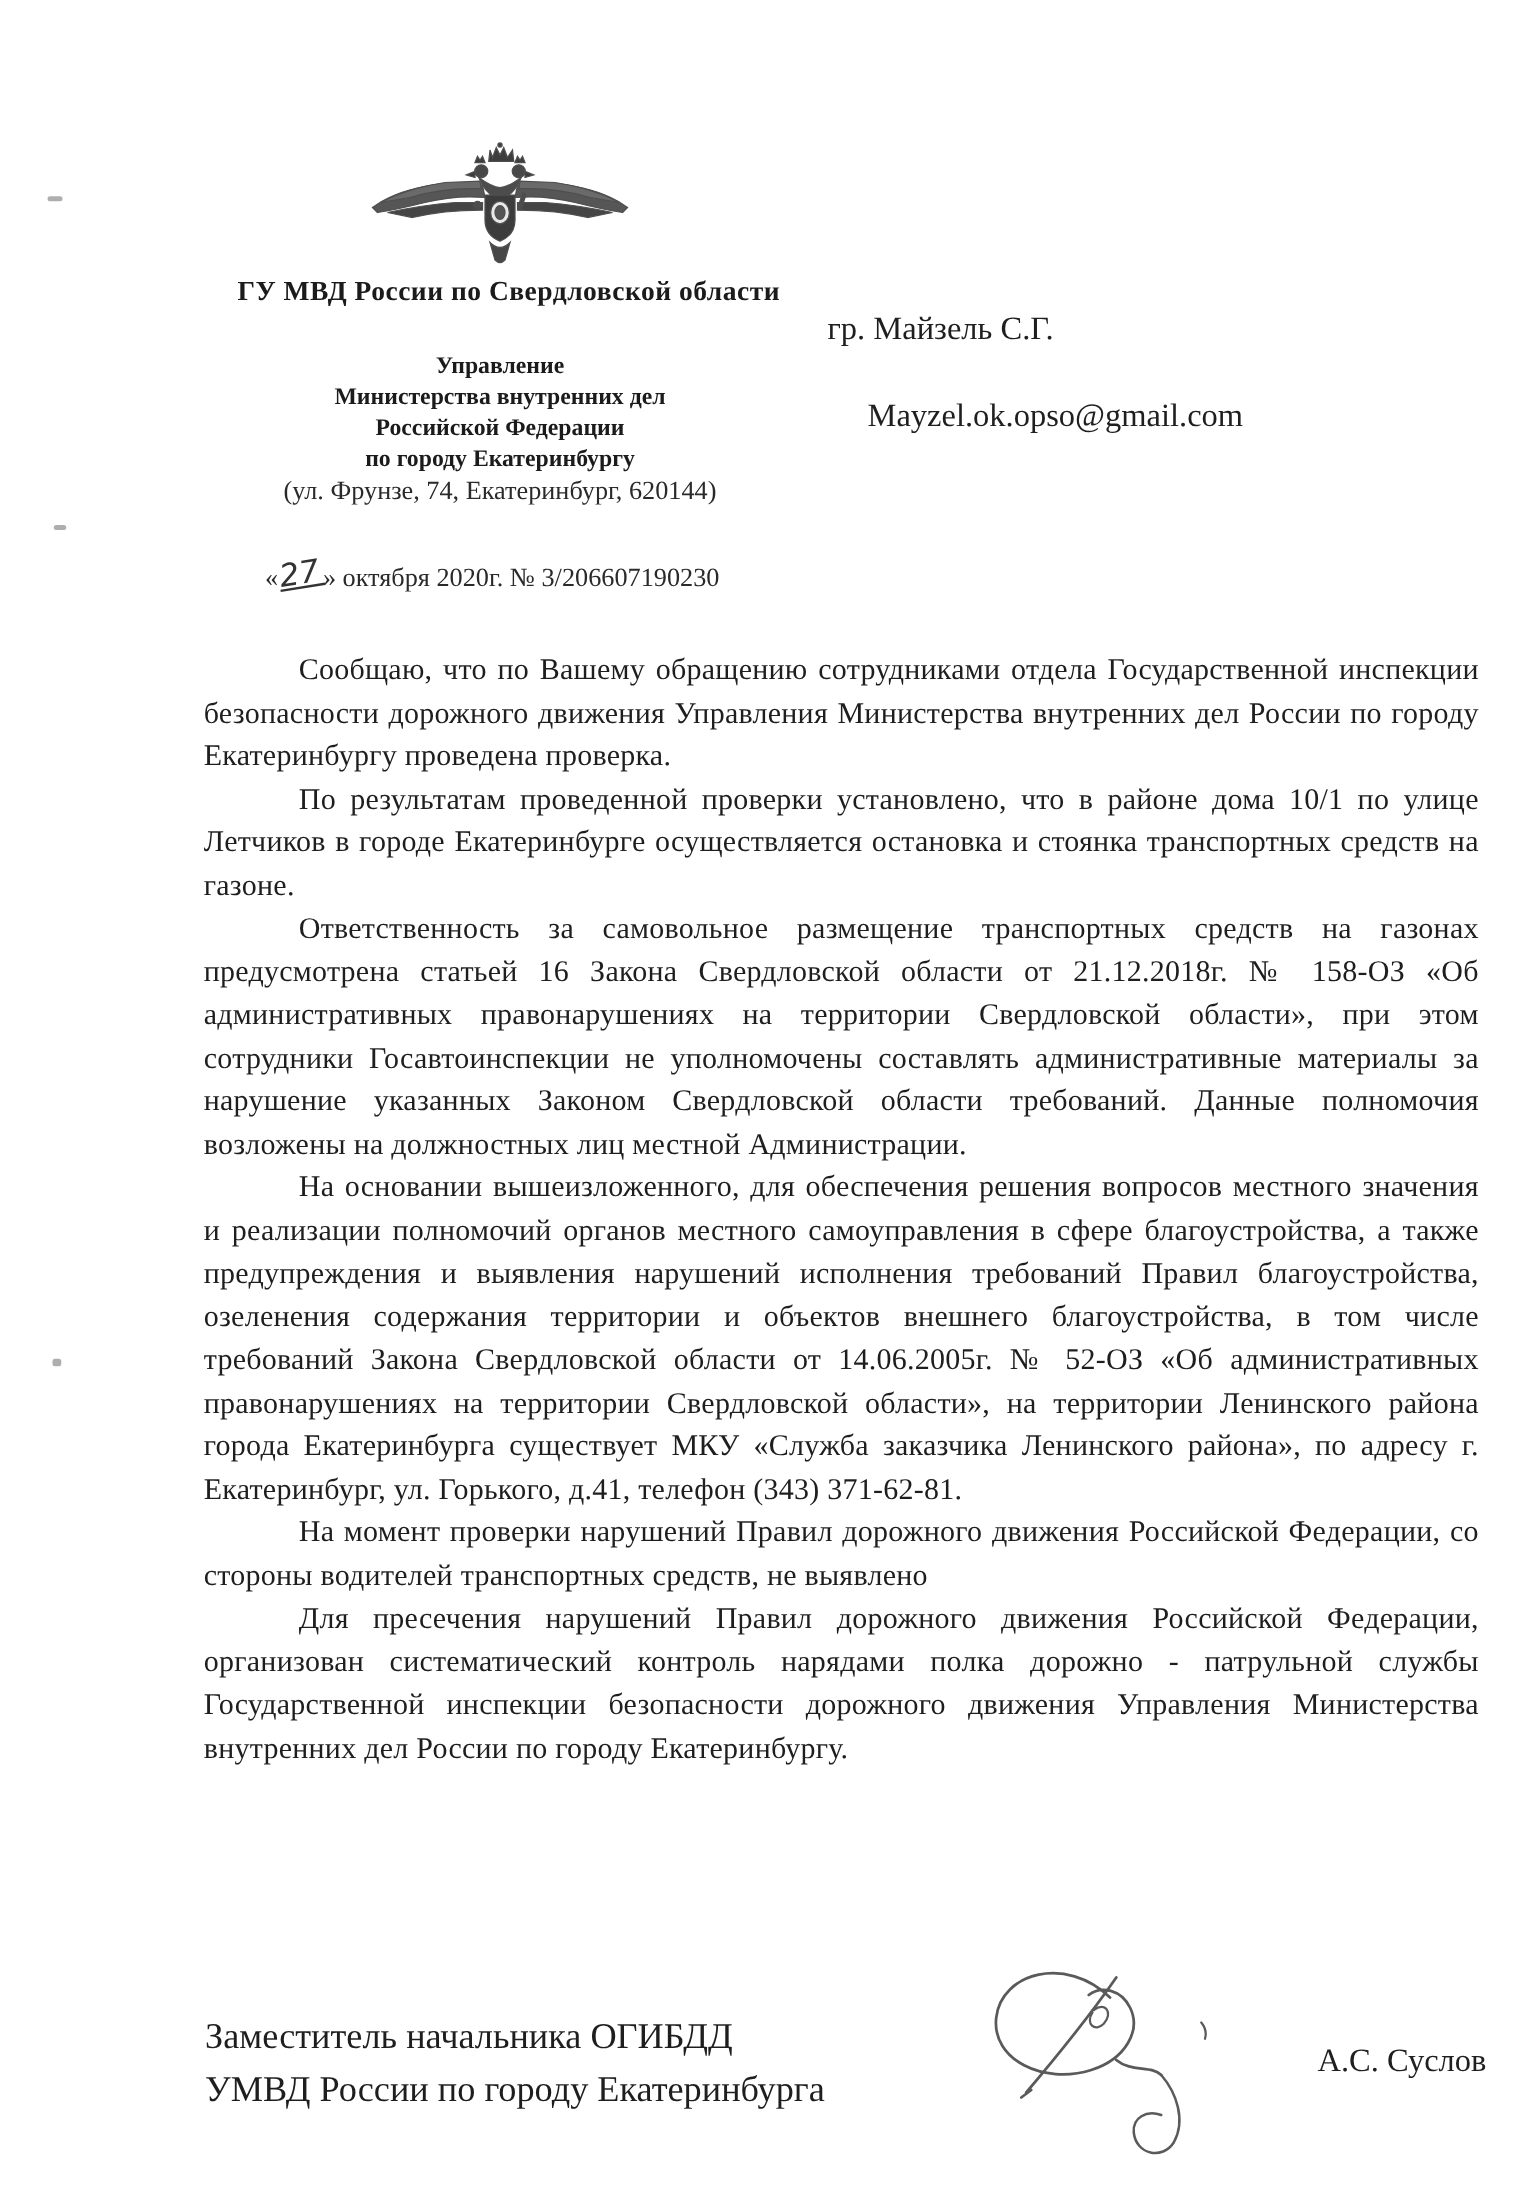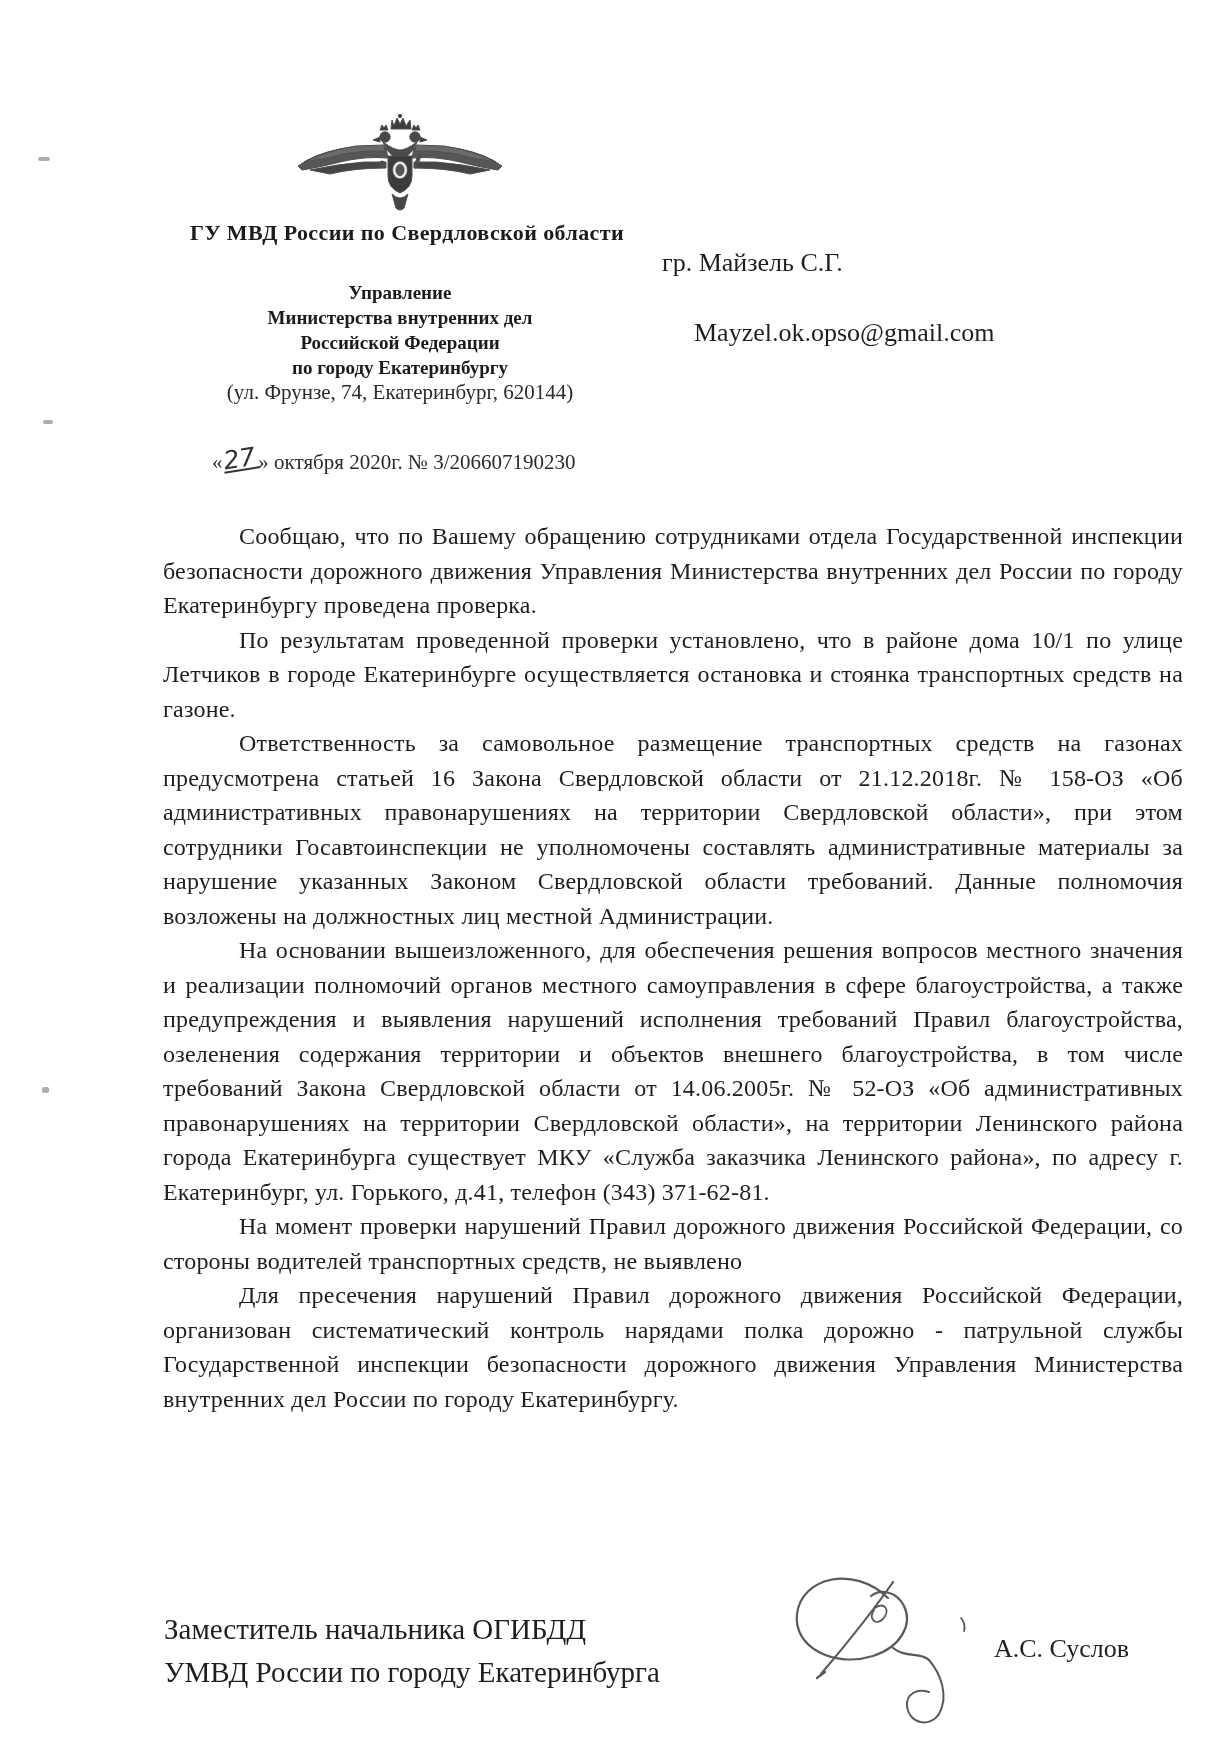--- a/index.html
+++ b/index.html
@@ -95,21 +95,21 @@
   .signoff {
     position: absolute;
     left: 164px; top: 1608px;
     font-size: 29px;
     line-height: 43px;
     color: #1e1e1e;
     white-space: nowrap;
   }
   .signer-name {
     position: absolute;
-    left: 994px; top: 1634px;
+    left: 1054px; top: 1634px;
     font-size: 26px;
     color: #1f1f1f;
     white-space: nowrap;
   }
   .signature-svg {
     position: absolute;
     left: 783px; top: 1556px;
   }
   
   .speck { position: absolute; background: #9a9a9a; border-radius: 2px; opacity: 0.8; }

